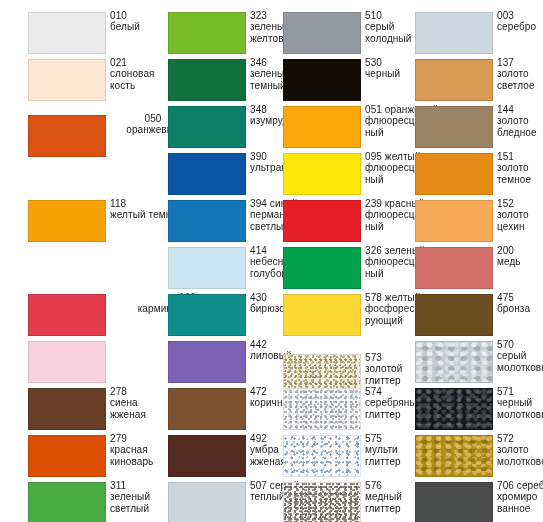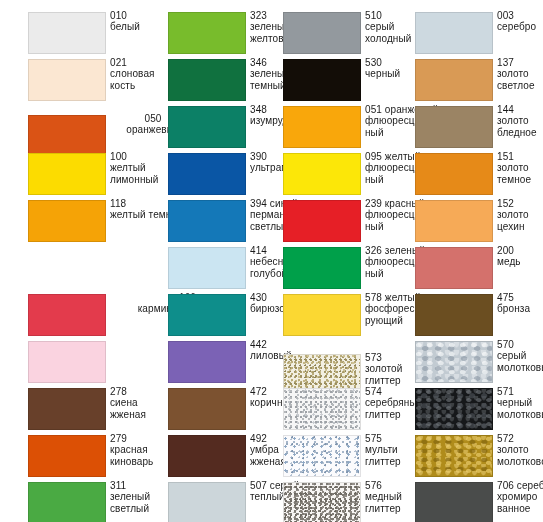--- a/index.html
+++ b/index.html
@@ -164,28 +164,20 @@
 слоновая
 кость</div>
       </div>
       <div class="entry" style="top: 113px; text-align: center;">
         <div class="sw-wrap">
           <div class="swatch" style="background: rgb(218, 83, 21);"></div>
         </div>
         <div class="label">050
 оранжевый</div>
       </div>
-      <div class="entry" style="top: 151px;">
-        <div class="sw-wrap">
-          <div class="swatch" style="background: rgb(252, 220, 0);"></div>
-        </div>
-        <div class="label">100
-желтый
-лимонный</div>
-      </div>
       <div class="entry" style="top: 198px;">
         <div class="sw-wrap">
           <div class="swatch" style="background: rgb(245, 163, 6);"></div>
         </div>
         <div class="label">118
 желтый темный</div>
       </div>
       <div class="entry" style="top: 292px; text-align: right;">
         <div class="sw-wrap">
           <div class="swatch" style="background: rgb(227, 59, 76);"></div>

